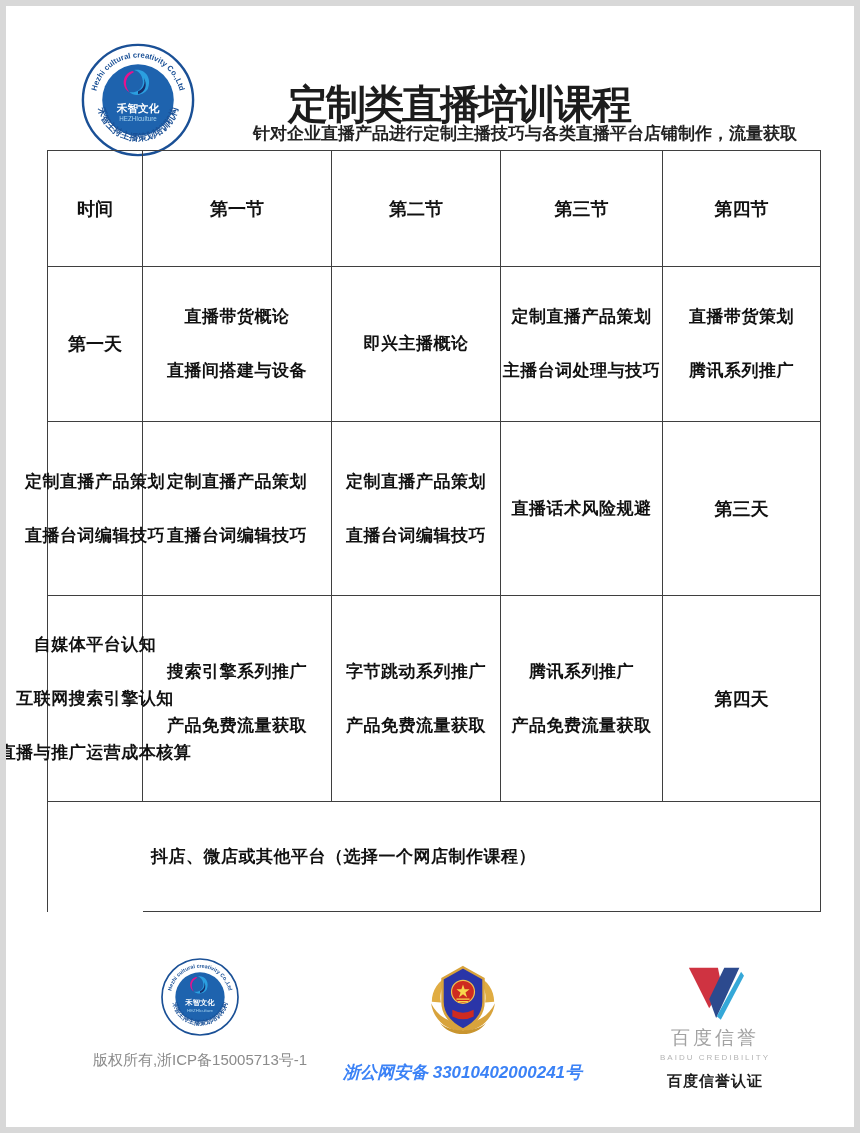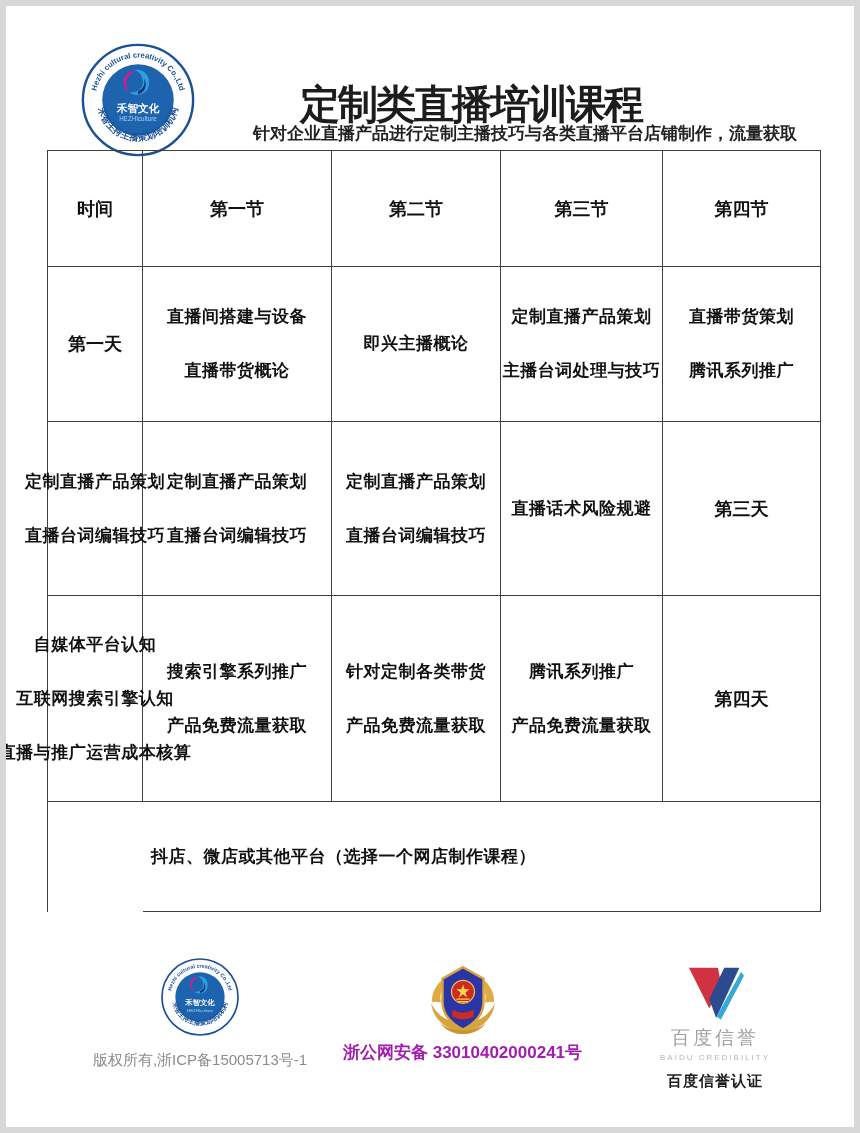--- a/index.html
+++ b/index.html
@@ -13,21 +13,21 @@
     color:#111;
     overflow:hidden;
   }
 
   
   .co-logo { position:absolute; }
   .co-logo.big { left:74px; top:36px; width:116px; height:116px; }
   .page-title {
     position:absolute; left:282px; top:44px;
     font-size:40px; font-weight:900; letter-spacing:-2px;
-    color:#1c1c1c; white-space:nowrap;margin-left:12px;
+    color:#1c1c1c; white-space:nowrap;
   }
   .page-subtitle {
     position:absolute; left:247px; top:99px;
     font-size:17px; font-weight:700; color:#222; white-space:nowrap;
   }
 
   
   .course-table {
     position:absolute; left:41px; top:144px;
     display:grid;
@@ -54,21 +54,21 @@
     text-align:left; padding-left:8px;
     font-size:17px; font-weight:700; letter-spacing:0.5px;
   }
 
   
   .footer-block { position:absolute; display:flex; flex-direction:column; align-items:center; }
   .footer-left  { left:89px;  top:951px; width:210px; }
   .footer-mid   { left:344px; top:953px; width:225px; }
   .footer-right { left:614px; top:957px; width:190px; }
   .icp-text    { margin-top:14px; font-size:15px; color:#8b8b8b; white-space:nowrap; }
-  .police-text { margin-top:0; font-size:17px; font-weight:700; color:#a21caf; white-space:nowrap; }
+  .police-text { margin-top:20px; font-size:17px; font-weight:700; color:#3b82f6; white-space:nowrap;font-style:italic; }
   .baidu-cn    { margin-top:4px;  font-size:19px; color:#a2a2a2; letter-spacing:3px; white-space:nowrap; }
   .baidu-en    { margin-top:2px;  font-size:8px;  color:#b5b5b5; letter-spacing:2px; white-space:nowrap; }
   .baidu-cert  { margin-top:10px;  font-size:15px; font-weight:700; color:#1c1c1c; letter-spacing:1px; white-space:nowrap; }
 </style>
 </head>
 <body>
 
 <div class="page">
 
   <svg class="co-logo big" viewBox="0 0 120 120" xmlns="http://www.w3.org/2000/svg">
@@ -99,22 +99,22 @@
   <div class="course-table">
 
     <div class="cell th">时间</div>
     <div class="cell th">第一节</div>
     <div class="cell th">第二节</div>
     <div class="cell th">第三节</div>
     <div class="cell th">第四节</div>
 
     <div class="cell day">第一天</div>
     <div class="cell content">
+      <div class="line">直播带货概论</div>
       <div class="line">直播间搭建与设备</div>
-      <div class="line">直播带货概论</div>
     </div>
     <div class="cell content">
       <div class="line">即兴主播概论</div>
     </div>
     <div class="cell content">
       <div class="line">定制直播产品策划</div>
       <div class="line">主播台词处理与技巧</div>
     </div>
     <div class="cell content">
       <div class="line">直播带货策划</div>
@@ -141,21 +141,21 @@
     <div class="cell content">
       <div class="line">自媒体平台认知</div>
       <div class="line">互联网搜索引擎认知</div>
       <div class="line">直播与推广运营成本核算</div>
     </div>
     <div class="cell content">
       <div class="line">搜索引擎系列推广</div>
       <div class="line">产品免费流量获取</div>
     </div>
     <div class="cell content">
-      <div class="line">针对定制各类带货</div>
+      <div class="line">字节跳动系列推广</div>
       <div class="line">产品免费流量获取</div>
     </div>
     <div class="cell content">
       <div class="line">腾讯系列推广</div>
       <div class="line">产品免费流量获取</div>
     </div>
 
     <div class="cell day">第四天</div>
     <div class="cell merged">抖店、微店或其他平台（选择一个网店制作课程）</div>
   </div>

